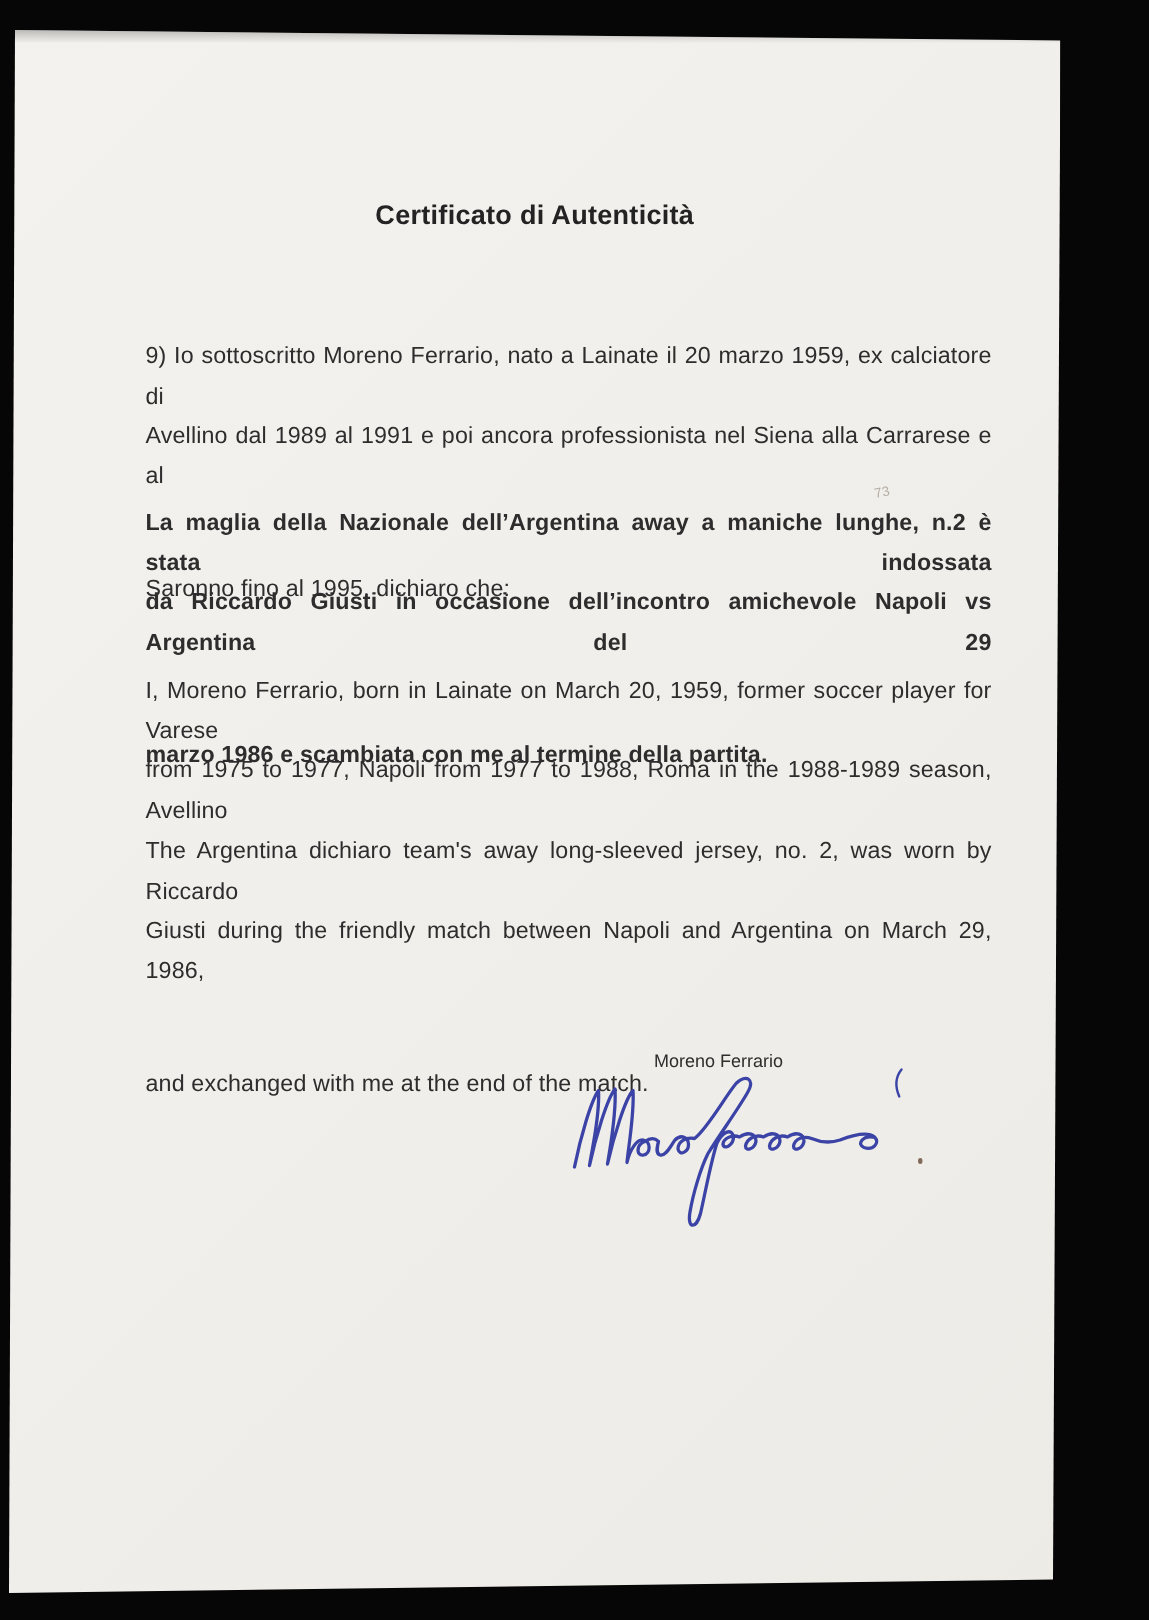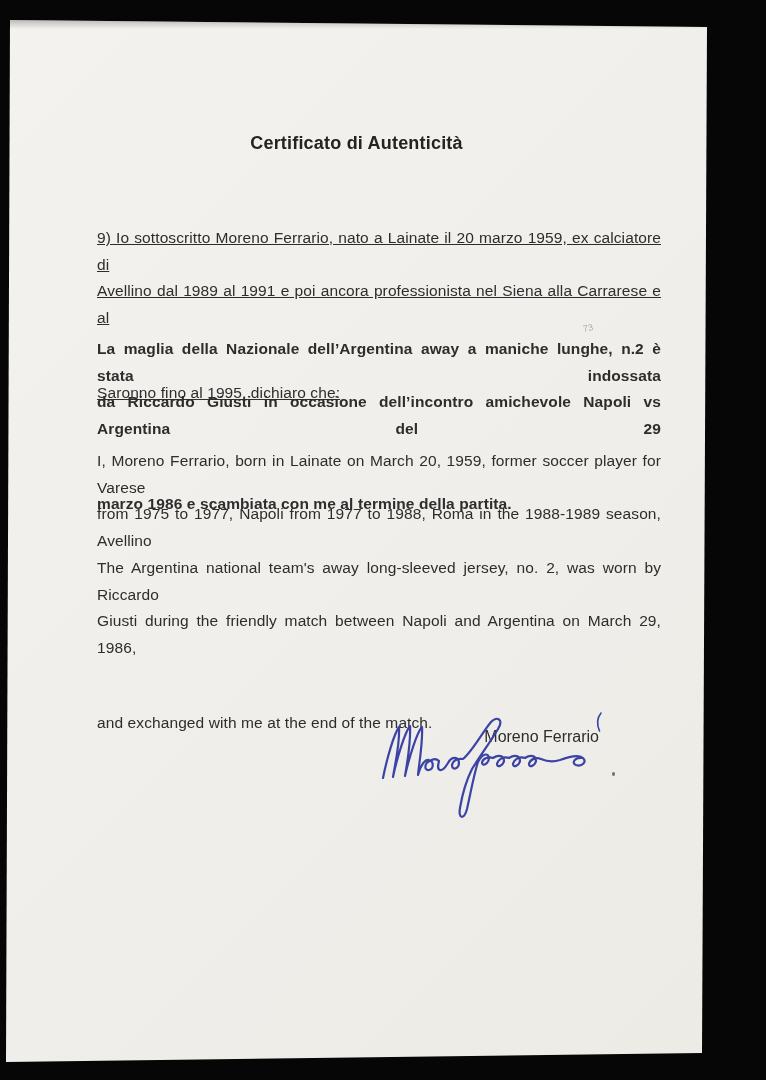--- a/index.html
+++ b/index.html
@@ -20,24 +20,24 @@
     text-align:center;font-size:18px;font-weight:bold;color:#232323;
     letter-spacing:.2px;
   }
   .para{
     position:absolute;left:91px;width:564px;
     font-size:15.5px;line-height:26.7px;color:#2d2d2d;
     letter-spacing:.1px;
   }
   .para .line{text-align:justify;text-align-last:justify;}
   .para .line.last{text-align-last:left;margin-top:48px;}
-  .p1{top:205px;text-decoration:underline;} .p2{top:316px;font-weight:bold;} .p3{top:428px;} .p4{top:535px;}
+  .p1{top:205px;} .p2{top:316px;font-weight:bold;} .p3{top:428px;} .p4{top:535px;}
   .sig-name{
-    position:absolute;left:353px;top:708px;width:240px;
-    text-align:right;font-size:16px;color:#2d2d2d;
+    position:absolute;left:353px;top:680px;width:240px;
+    text-align:center;font-size:12px;color:#2d2d2d;
   }
   .sig-svg{position:absolute;left:372px;top:694px;}
   .apostrophe-svg{position:absolute;left:586px;top:690px;}
   .pencil-mark{
     position:absolute;left:577px;top:303px;
     font-size:9px;color:rgba(140,130,116,.6);transform:rotate(-12deg);
   }
   .ink-speck{
     position:absolute;left:606px;top:752px;width:3px;height:4px;
     background:rgba(92,62,44,.75);border-radius:50%;
@@ -64,21 +64,21 @@
     <div class="line">da Riccardo Giusti in occasione dell’incontro amichevole Napoli vs Argentina del 29</div>
     <div class="line last">marzo 1986 e scambiata con me al termine della partita.</div>
   </div>
 
   <div class="para p3">
     <div class="line">I, Moreno Ferrario, born in Lainate on March 20, 1959, former soccer player for Varese</div>
     <div class="line">from 1975 to 1977, Napoli from 1977 to 1988, Roma in the 1988-1989 season, Avellino</div>
   </div>
 
   <div class="para p4">
-    <div class="line">The Argentina national team's away long-sleeved jersey, no. 2, was worn by Riccardo</div>
+    <div class="line">The Argentina dichiaro team's away long-sleeved jersey, no. 2, was worn by Riccardo</div>
     <div class="line">Giusti during the friendly match between Napoli and Argentina on March 29, 1986,</div>
     <div class="line last">and exchanged with me at the end of the match.</div>
   </div>
 
   <div class="sig-name">Moreno Ferrario</div>
 
   <svg class="apostrophe-svg" width="12" height="24" viewBox="0 0 12 24">
     <path class="ink" stroke-width="1.6" d="M9,3 C5,8 4.5,14 7.5,21"></path>
   </svg>
 

